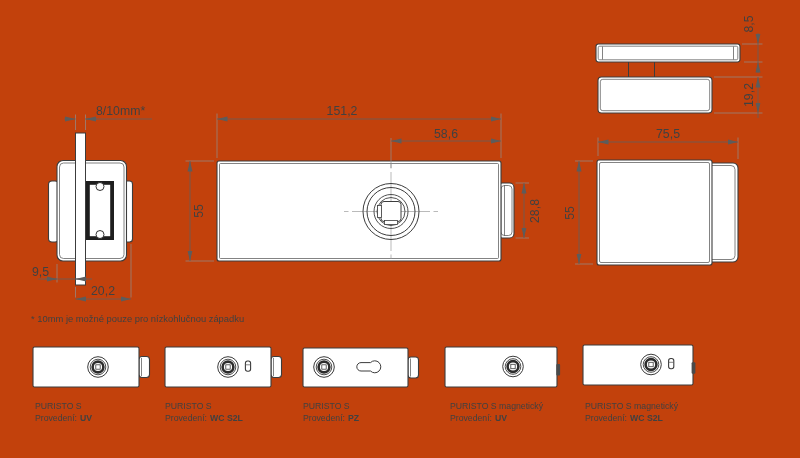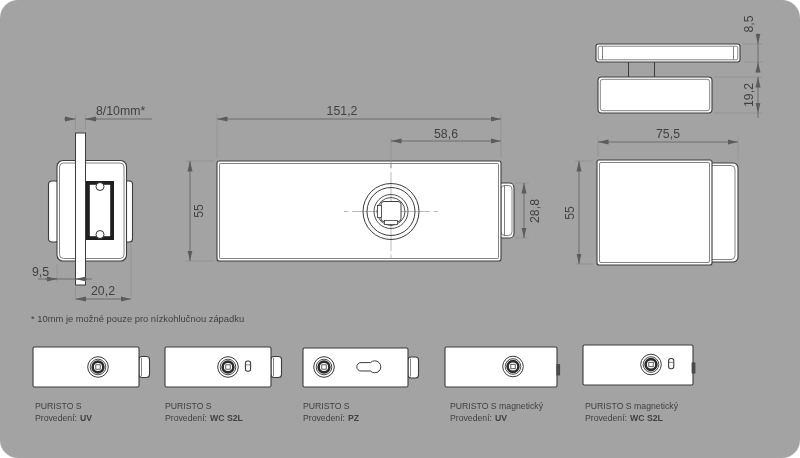--- a/index.html
+++ b/index.html
@@ -1,16 +1,16 @@
 <!DOCTYPE html>
 <html><head>
 <meta charset="utf-8">
 <style>
   html,body{margin:0;padding:0;background:#ffffff;}
-  .canvas{position:relative;width:800px;height:458px;background:#a3a3a3;overflow:hidden;border-radius:18px;}
+  .canvas{position:relative;width:800px;height:458px;background:#c2410c;overflow:hidden;}
   svg{display:block;}
   .ol{fill:#ffffff;stroke:#3c3c3c;stroke-width:1.1;}
   .ol2{fill:none;stroke:#5a5a5a;stroke-width:0.75;}
   .ln{fill:none;stroke:#3c3c3c;stroke-width:1;}
   .cir{fill:none;stroke:#3c3c3c;stroke-width:1;}
   .cir2{fill:none;stroke:#3c3c3c;stroke-width:0.9;}
   .sq{fill:#ffffff;stroke:#3c3c3c;stroke-width:1;}
   .sq2{fill:#ffffff;stroke:#3c3c3c;stroke-width:0.8;}
   .ext{fill:none;stroke:#8f8f8f;stroke-width:0.7;}
   .dln{fill:none;stroke:#606060;stroke-width:0.8;}

